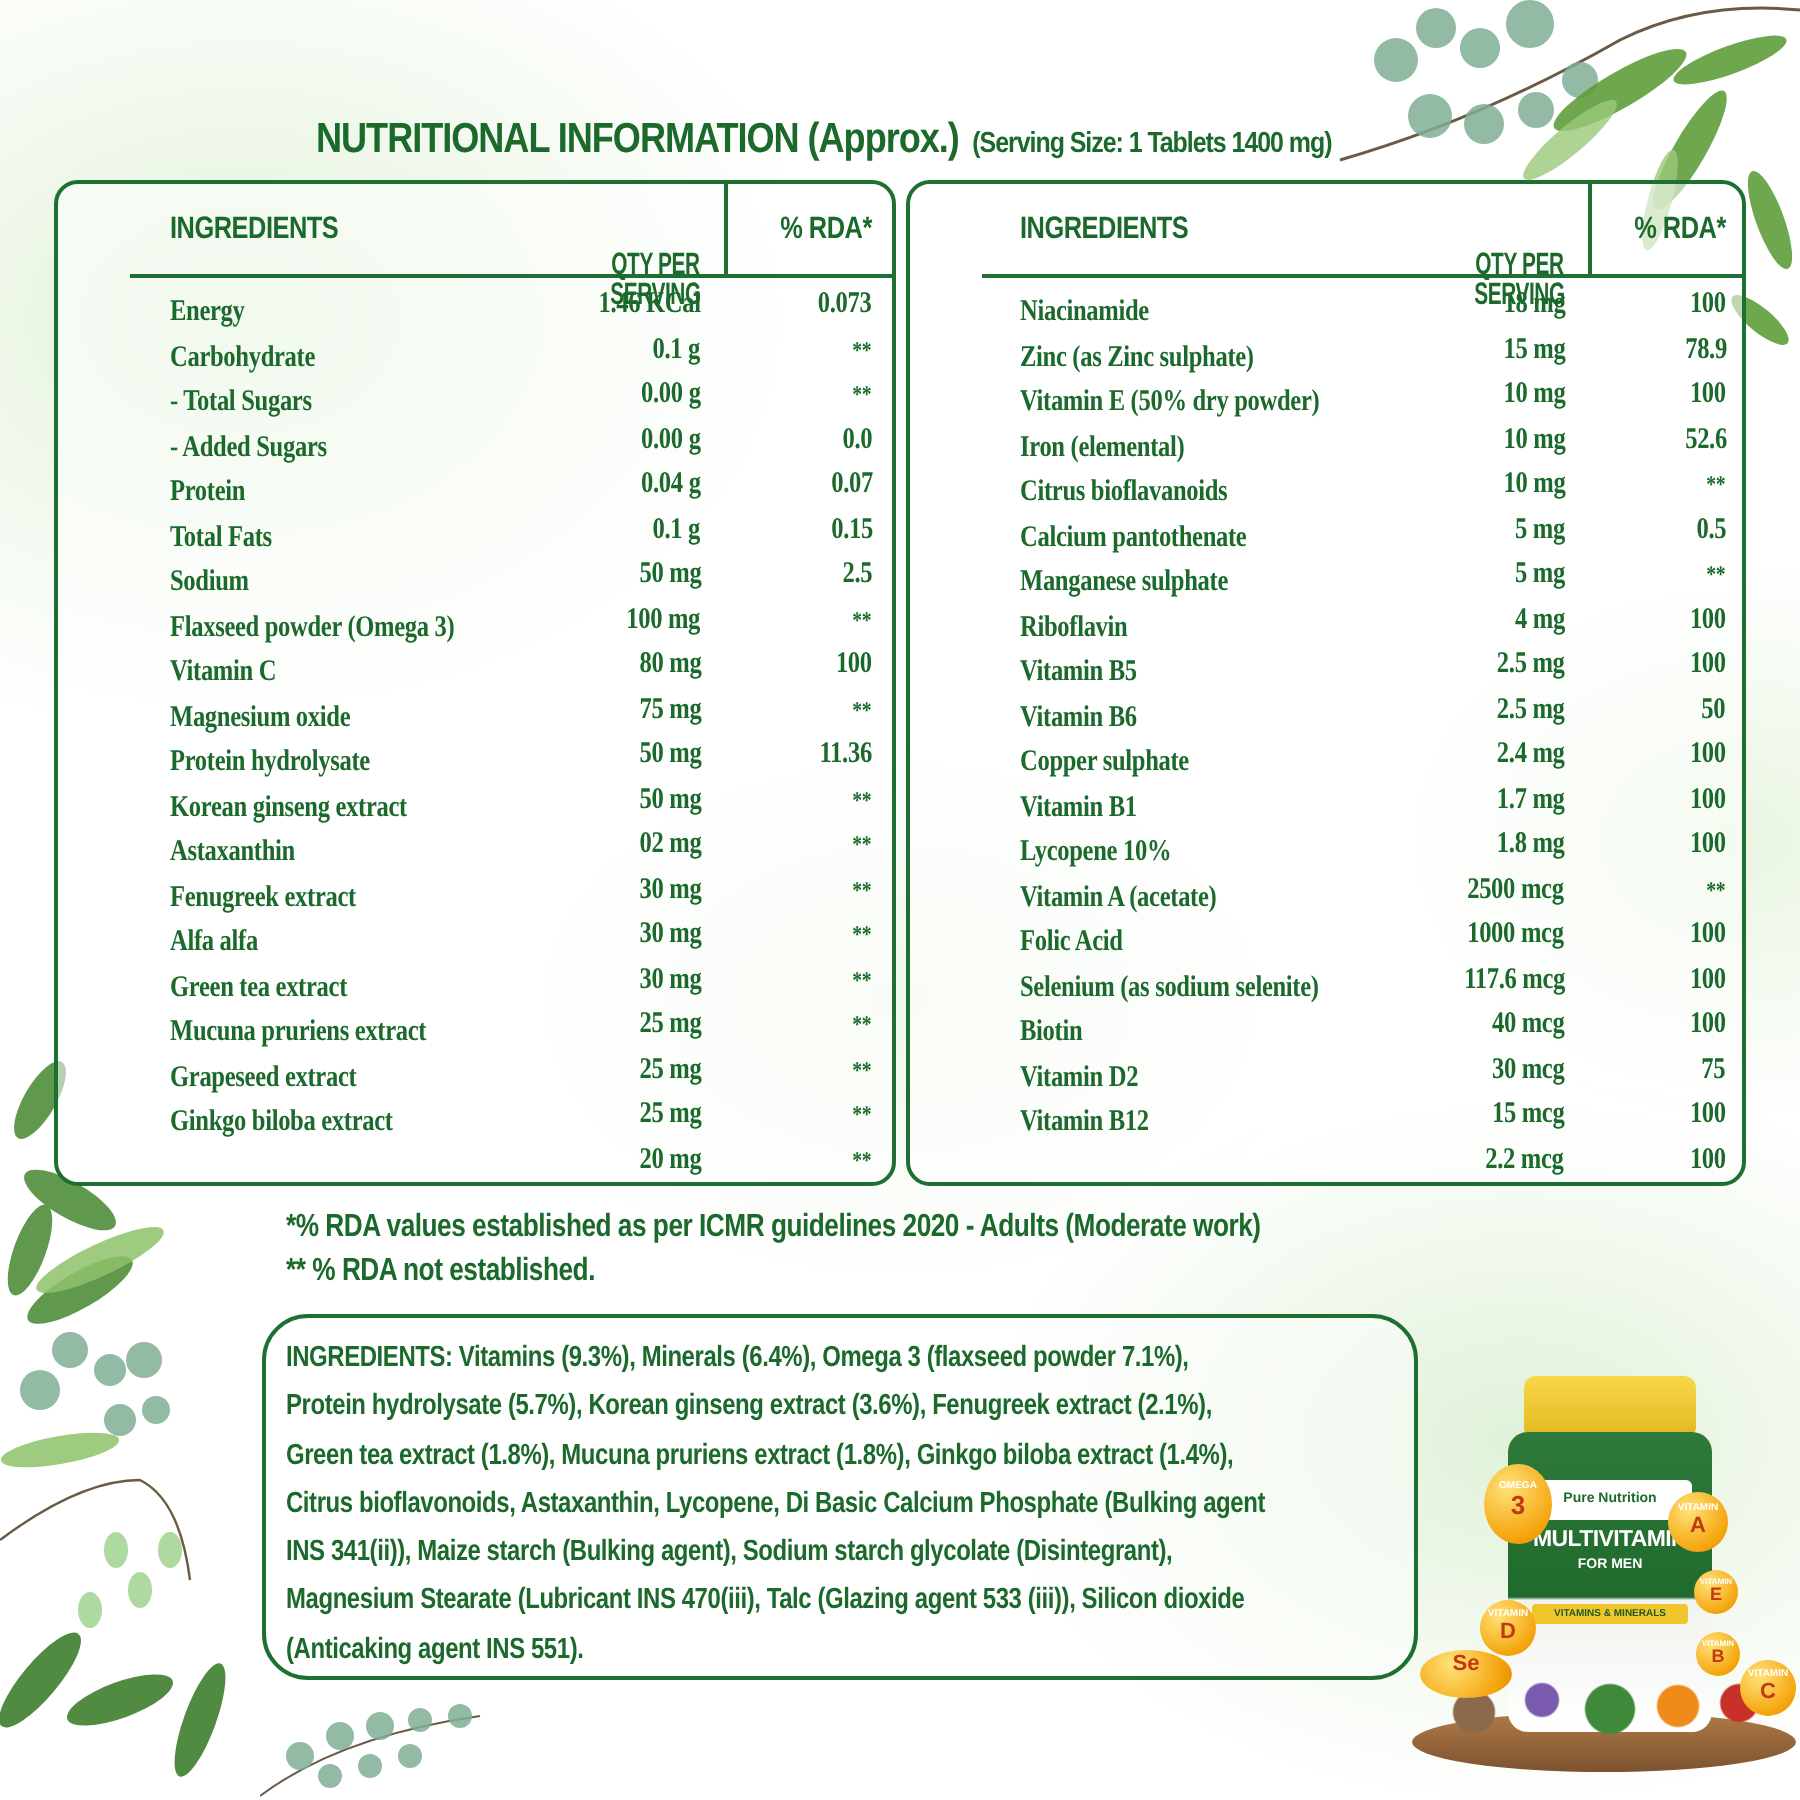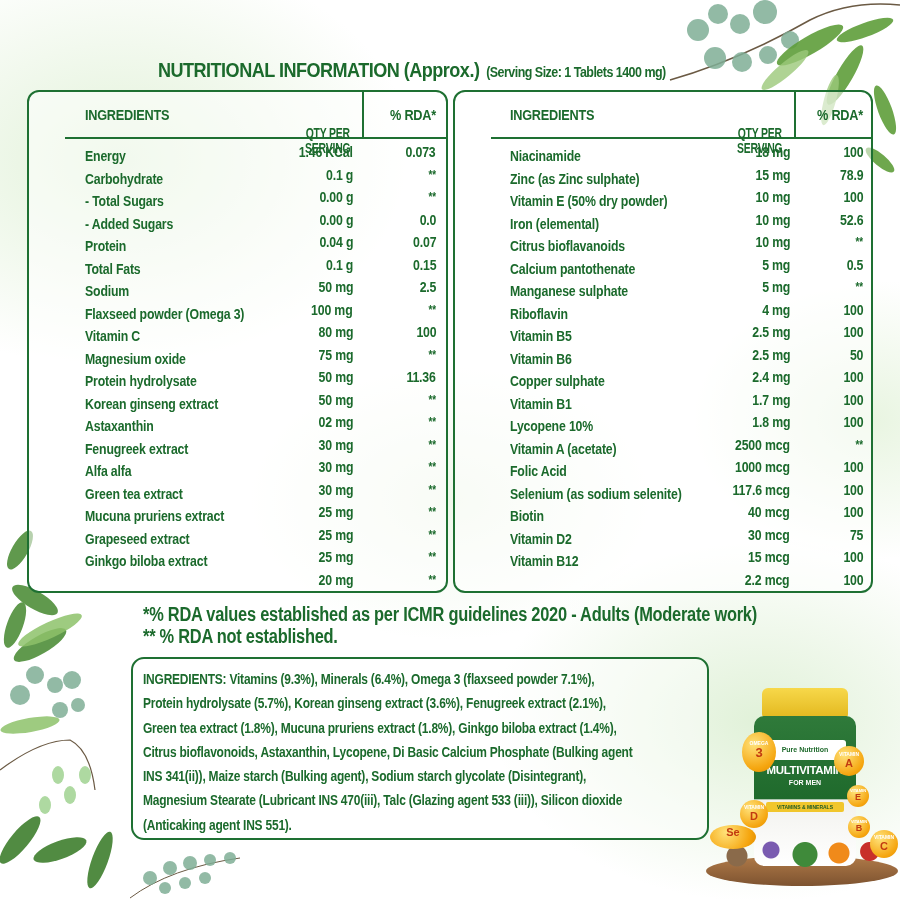--- a/index.html
+++ b/index.html
@@ -56,43 +56,43 @@
     .th span { display: inline-block; transform: scaleX(0.82); transform-origin: left center; white-space: nowrap; }
     .col-name { width: 230px; padding-left: 20px; }
     .col-qty { width: 97px; justify-content: flex-end; padding-right: 12px; text-align: right; margin-top: 48px; }
     .col-rda { width: 92px; justify-content: flex-end; padding-right: 10px; }
     .table.right .col-name { width: 232px; padding-left: 19px; }
     .table.right .col-qty { width: 100px; }
     .table.right .col-rda { width: 84px; padding-right: 8px; }
     .col-qty.th, .col-rda.th, .col-qty.td, .col-rda.td { border-left: 2px solid #1e7032; }
     .th.col-qty span, .th.col-rda span { transform-origin: right center; text-align: center; }
 
-    .tbody { display: flex; height: 452px; }
+    .tbody { display: flex; height: 452px; font-family: Liberation Serif, serif; }
     .tcol { display: flex; flex-direction: column; padding-top: 6px; }
     .cell {
       height: 22.5px; line-height: 22.5px;
       font-size: 15px; font-weight: bold; color: #1b6a2c;
       white-space: nowrap; letter-spacing: -0.2px;
     }
     .cell span { display: inline-block; transform: scaleX(0.82); }
     .tcol.col-name .cell span { transform-origin: left center; }
     .tcol.col-qty .cell, .tcol.col-rda .cell { text-align: right; }
     .tcol.col-qty .cell span, .tcol.col-rda .cell span { transform-origin: right center; }
     .cell.star { font-size: 12px; }
 
     .footnotes {
       position: absolute; left: 143px; top: 603px; z-index: 3;
-      font-weight: bold; font-size: 20px; line-height: 22px;
+      font-weight: bold; font-size: 16px; line-height: 22px;
       color: #1b6a2c; letter-spacing: -0.3px;
     }
     .footnotes div { transform: scaleX(0.82); transform-origin: left center; white-space: nowrap; }
 
     .ingredients-box {
       position: absolute; left: 131px; top: 657px; width: 578px; height: 183px;
-      border: 2px solid #1e7032; border-radius: 13px; z-index: 3;
+      border: 2px solid #1e7032; border-radius: 23px; z-index: 3;
       background: rgba(255,255,255,0.45);
       padding: 8px 0 0 10px;
     }
     .ingredients-text {
       font-weight: bold; font-size: 14.6px; line-height: 24.3px; color: #1b6a2c;
       width: 680px;
       transform: scaleX(0.82); transform-origin: left top;
       letter-spacing: -0.25px;
     }
 

